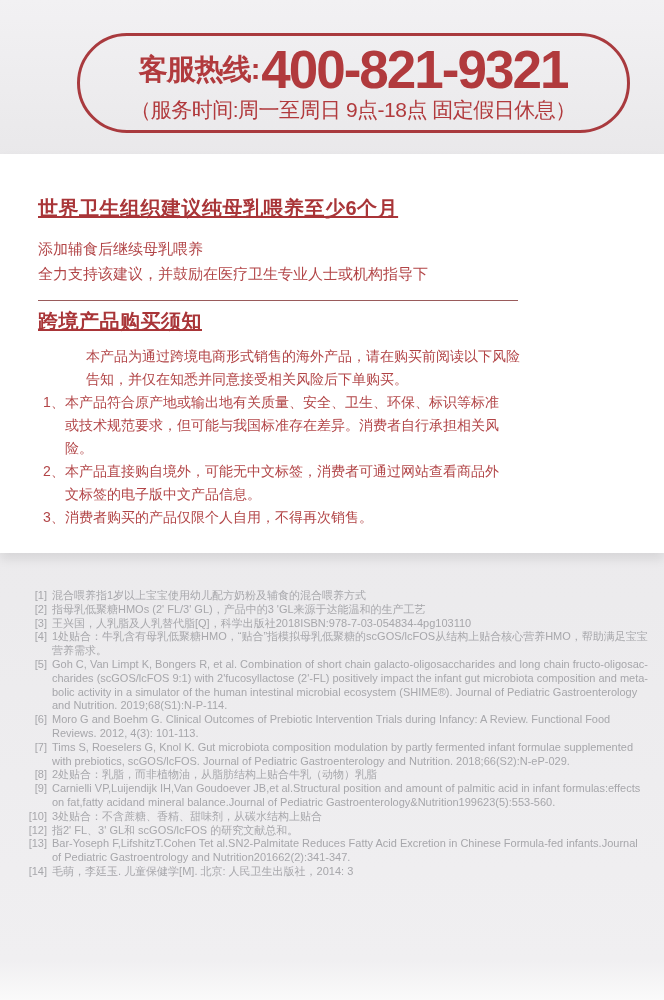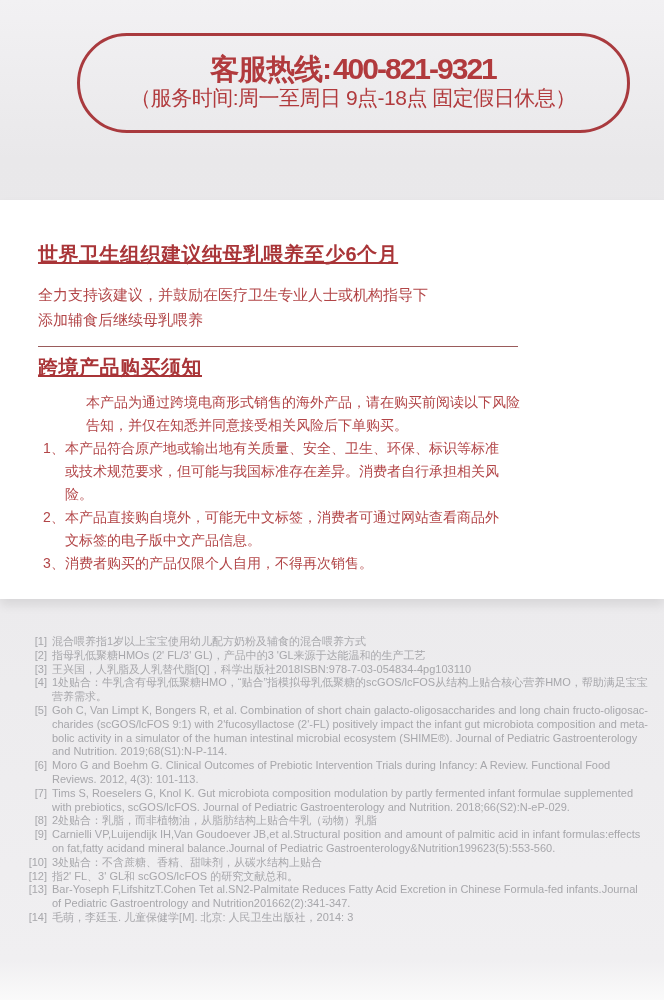--- a/index.html
+++ b/index.html
@@ -2,30 +2,30 @@
 <html><head>
 <meta charset="utf-8">
 <style>
   html,body{margin:0;padding:0;}
   body{
     width:664px;height:1000px;overflow:hidden;position:relative;
     font-family:"Liberation Sans","DejaVu Sans",sans-serif;
     background:linear-gradient(180deg,#f2f1f3 0%,#e9e8ea 16%,#ecebed 60%,#f0eff1 96%,#fafafa 100%);
   }
   
-  .top{height:200px;box-sizing:border-box;padding-top:33px;padding-left:42px;}
+  .top{height:154px;box-sizing:border-box;padding-top:33px;padding-left:42px;}
   .hotline-box{
     width:553px;height:100px;margin:0 auto;box-sizing:border-box;
     border:3px solid #a93a3e;border-radius:50px;
     display:flex;flex-direction:column;align-items:center;justify-content:center;
     color:#b13a3d;
   }
   .hotline-line1{display:flex;align-items:center;line-height:1;}
   .hotline-label{font-size:29px;font-weight:bold;letter-spacing:-1px;}
-  .hotline-number{font-size:30px;font-weight:bold;letter-spacing:-2px;margin-left:2px;}
+  .hotline-number{font-size:53px;font-weight:bold;letter-spacing:-2px;margin-left:2px;}
   .hotline-line2{font-size:21px;font-weight:normal;letter-spacing:-0.5px;}
   
   .card{
     background:#ffffff;
     padding:42px 0 24px 38px;
     box-shadow:0 6px 10px rgba(0,0,0,0.09);
   }
   .sec-title{font-size:20px;line-height:24px;font-weight:bold;color:#a93538;letter-spacing:0.5px;text-decoration:underline;}
   .who-lines{margin-top:16px;width:490px;font-size:15px;line-height:25px;color:#b24547;}
   .divider{width:480px;border-top:1px solid #9a5b5b;margin-top:14px;}
@@ -53,22 +53,22 @@
       <span class="hotline-label">客服热线:</span>
       <span class="hotline-number">400-821-9321</span>
     </div>
     <div class="hotline-line2">（服务时间:周一至周日 9点-18点 固定假日休息）</div>
   </div>
 </div>
 
 <div class="card">
   <div class="sec-title">世界卫生组织建议纯母乳喂养至少6个月</div>
   <div class="who-lines">
+    <div>添加辅食后继续母乳喂养</div>
     <div>全力支持该建议，并鼓励在医疗卫生专业人士或机构指导下</div>
-    <div>添加辅食后继续母乳喂养</div>
   </div>
 
   <div class="divider"></div>
 
   <div class="sec-title h2">跨境产品购买须知</div>
   <div class="intro">本产品为通过跨境电商形式销售的海外产品，请在购买前阅读以下风险告知，并仅在知悉并同意接受相关风险后下单购买。</div>
 
   <div class="notice-list">
     <div class="n-item">
       <span class="n-num">1、</span>

